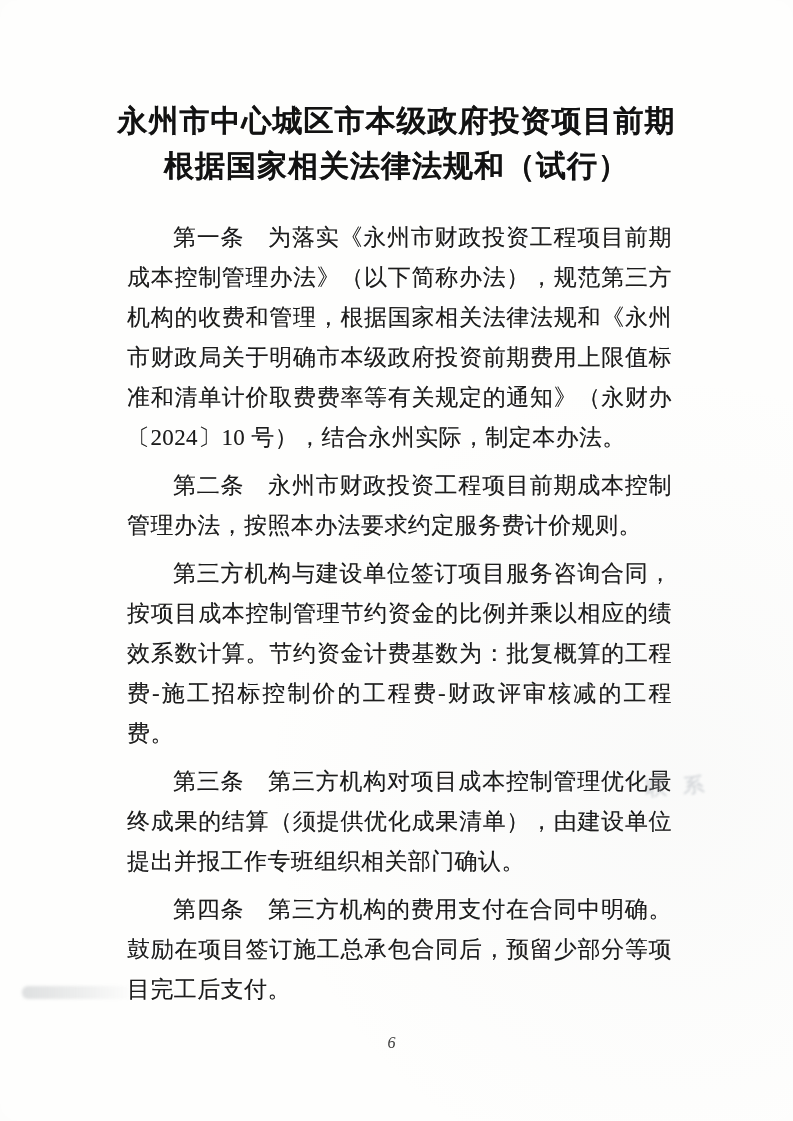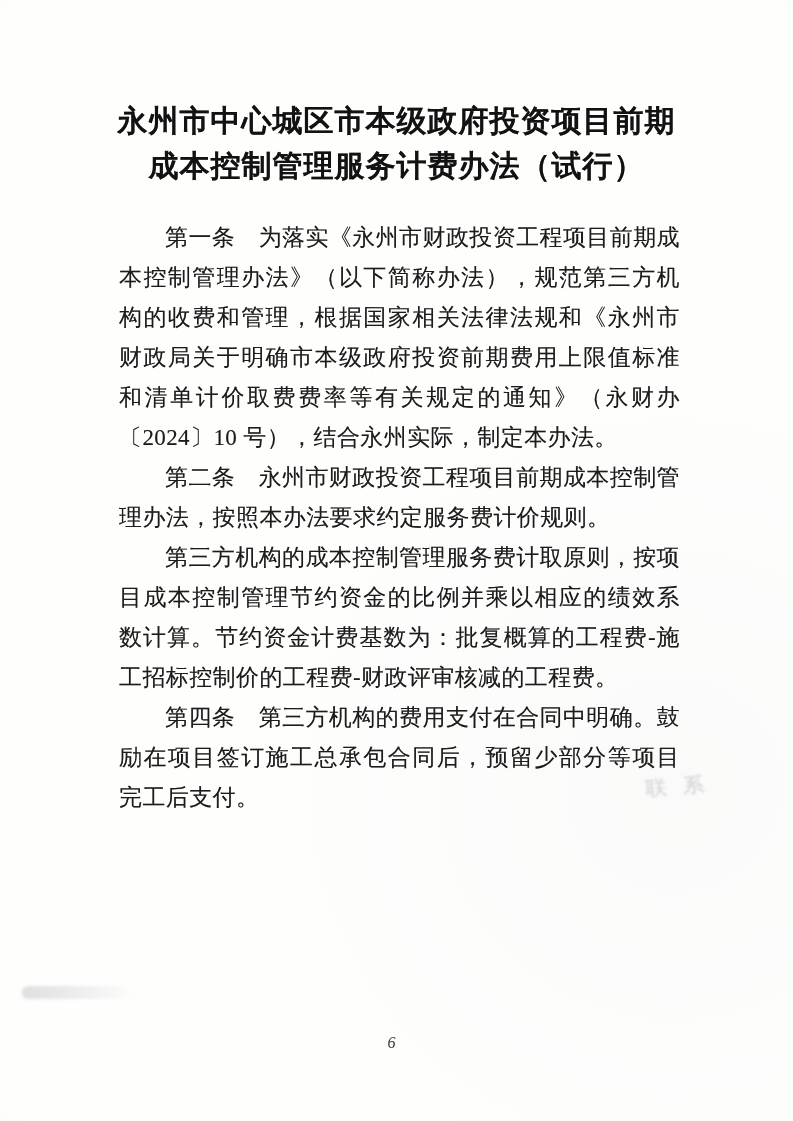--- a/index.html
+++ b/index.html
@@ -27,21 +27,21 @@
     color: #121212;
     font-size: 30px;
     line-height: 45px;
     letter-spacing: 1px;
     text-shadow: 0 0 0.6px rgba(0,0,0,0.55);
   }
   .body-text {
     margin: 30px 113px 0 119px;
   }
   .para {
-    margin: 0;
+    margin: 8px;
     font-size: 23px;
     line-height: 40px;
     color: #1c1c1c;
     text-align: justify;
     text-indent: 2em;
     letter-spacing: 0.4px;
     text-shadow: 0 0 0.4px rgba(20,20,20,0.4);
   }
   .page-number {
     position: absolute;
@@ -81,27 +81,28 @@
     border-radius: 6px;
   }
 </style>
 </head>
 <body>
 
 <div class="page">
 
   <h1 class="doc-title">
     <span>永州市中心城区市本级政府投资项目前期</span><br>
-    <span>成本控制管理服务计费办法（试行）</span>
+    <span>根据国家相关法律法规和（试行）</span>
   </h1>
 
   <div class="body-text">
     <p class="para">第一条　为落实《永州市财政投资工程项目前期成本控制管理办法》（以下简称办法），规范第三方机构的收费和管理，根据国家相关法律法规和《永州市财政局关于明确市本级政府投资前期费用上限值标准和清单计价取费费率等有关规定的通知》（永财办〔2024〕10 号），结合永州实际，制定本办法。</p>
     <p class="para">第二条　永州市财政投资工程项目前期成本控制管理办法，按照本办法要求约定服务费计价规则。</p>
-    <p class="para">第三方机构的成本控制管理服务费计取原则，按项目成本控制管理节约资金的比例并乘以相应的绩效系数计算。节约资金计费基数为：批复概算的工程费-施工招标控制价的工程费-财政评审核减的工程费。</p>
+    <p class="para">第三方机构与建设单位签订项目服务咨询合同，按项目成本控制管理节约资金的比例并乘以相应的绩效系数计算。节约资金计费基数为：批复概算的工程费-施工招标控制价的工程费-财政评审核减的工程费。</p>
+    <p class="para">第三条　第三方机构对项目成本控制管理优化最终成果的结算（须提供优化成果清单），由建设单位提出并报工作专班组织相关部门确认。</p>
     <p class="para">第四条　第三方机构的费用支付在合同中明确。鼓励在项目签订施工总承包合同后，预留少部分等项目完工后支付。</p>
   </div>
 
   <div class="bleed-artifact">联系</div>
 
   <div class="smudge-artifact"></div>
 
   <div class="page-number">6</div>
 
 </div>

